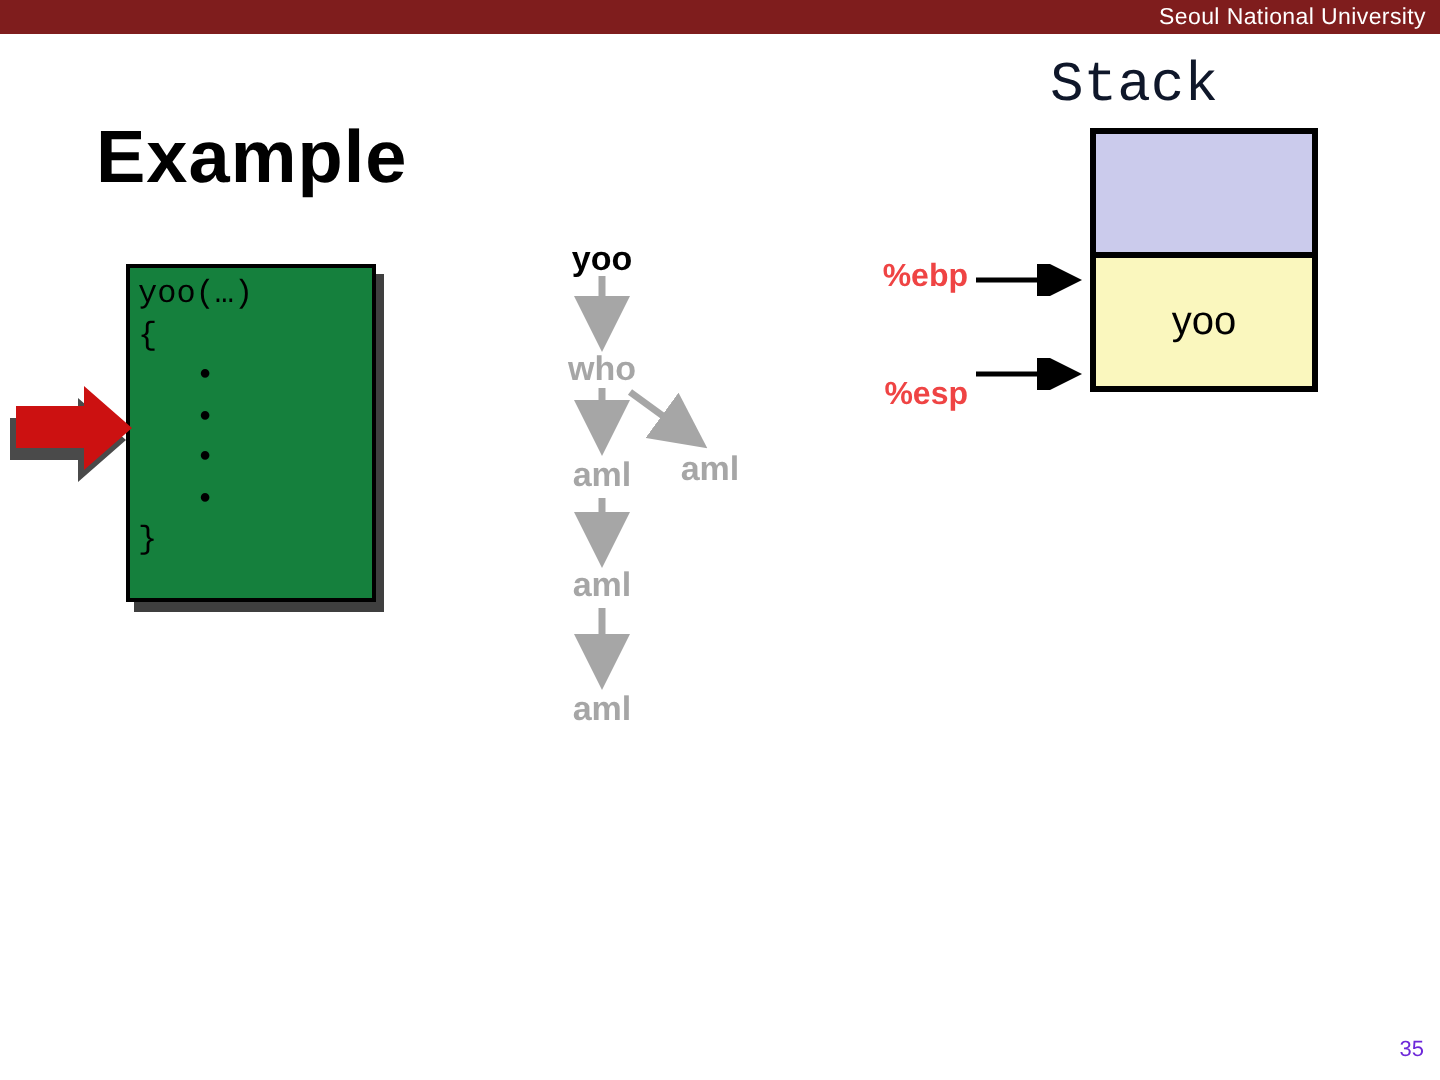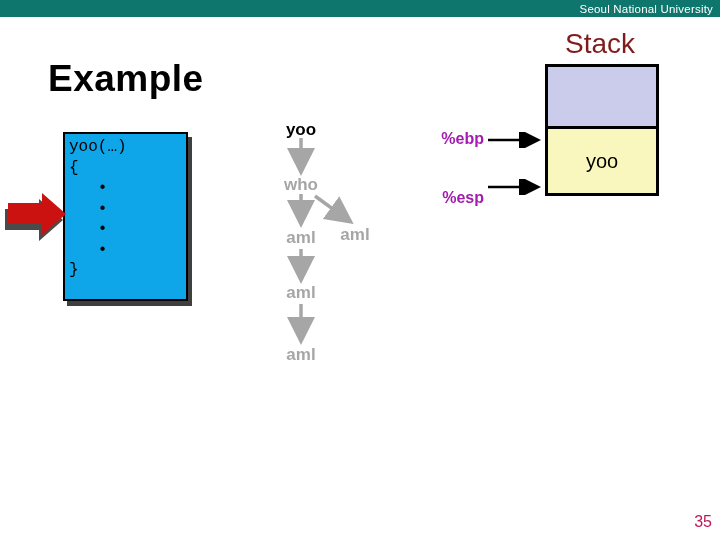--- a/index.html
+++ b/index.html
@@ -8,70 +8,70 @@
     background: #ffffff;
     font-family: "Liberation Sans", sans-serif;
     position: relative;
     overflow: hidden;
   }
   .slide { position: absolute; inset: 0; width: 720px; height: 540px; }
 
   
   .header-bar {
     position: absolute; left: 0; top: 0; width: 720px; height: 17px;
-    background: #0f766e;
+    background: #7f1d1d;
     display: flex; align-items: center; justify-content: flex-end;
   }
   .header-bar span {
     color: #ffffff; font-size: 11.5px; padding-right: 7px; letter-spacing: 0.2px;
   }
 
   
   .slide-title {
     position: absolute; left: 32px; top: 42px;
     font-size: 37px; font-weight: bold; color: #000000; margin: 16px;
     letter-spacing: 0.5px;
   }
 
   
   .stack-heading {
     position: absolute; left: 525px; top: 28px; width: 150px;
-    text-align: center; font-size: 28px; color: #7f1d1d;
+    text-align: left; font-size: 28px; color: #0f172a; font-family: Liberation Mono, monospace;
   }
 
   
   .stack-box {
     position: absolute; left: 545px; top: 64px; width: 108px; height: 126px;
     border: 3px solid #000000;
   }
   .stack-upper {
     width: 100%; height: 62px; background: #CBCBEC;
     border-bottom: 3px solid #000000; box-sizing: border-box;
   }
   .stack-lower {
     width: 100%; height: 64px; background: #FAF7BE;
     display: flex; align-items: center; justify-content: center;
   }
   .stack-lower span { font-size: 20px; color: #000000; }
 
   
   .reg-label {
     position: absolute; width: 50px; text-align: right;
-    font-size: 16px; font-weight: bold; color: #a21caf;
+    font-size: 16px; font-weight: bold; color: #ef4444;
   }
   .reg-ebp { left: 434px; top: 130px; }
   .reg-esp { left: 434px; top: 189px; }
   .reg-arrow { position: absolute; }
   .reg-arrow.ebp { left: 487px; top: 132px; }
   .reg-arrow.esp { left: 487px; top: 179px; }
 
   
   .code-box {
     position: absolute; left: 63px; top: 132px; width: 117px; height: 162px;
-    background: #0ea5e9;
+    background: #15803d;
     border: 2px solid #000000;
     box-shadow: 4px 5px 0 #3F3F3F;
     padding: 3px 0 0 4px;
     font-family: "Liberation Mono", monospace;
     font-size: 16px; color: #000000;
   }
   .code-line { white-space: pre; line-height: 20.5px; height: 20.5px; }
 
   
   .red-arrow { position: absolute; left: 2px; top: 188px; }
@@ -81,21 +81,21 @@
     position: absolute; transform: translateX(-50%);
     font-size: 17px; font-weight: bold; text-align: center; line-height: 1;
   }
   .tree-root { color: #000000; }
   .tree-gray { color: #A6A6A6; }
   .tree-arrows { position: absolute; left: 270px; top: 110px; }
 
   
   .page-number {
     position: absolute; right: 8px; bottom: 9px;
-    font-size: 16px; color: #be185d;
+    font-size: 11px; color: #6d28d9;
   }
 </style>
 </head>
 <body>
 
 <div class="slide">
 
   <div class="header-bar">
     <span>Seoul National University</span>
   </div>

